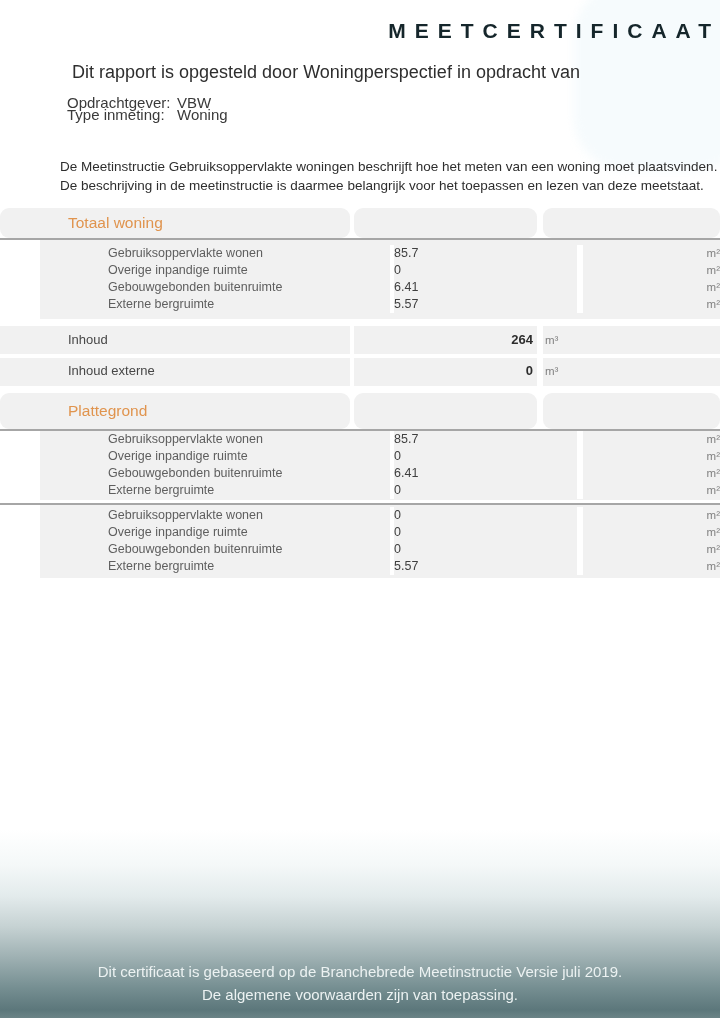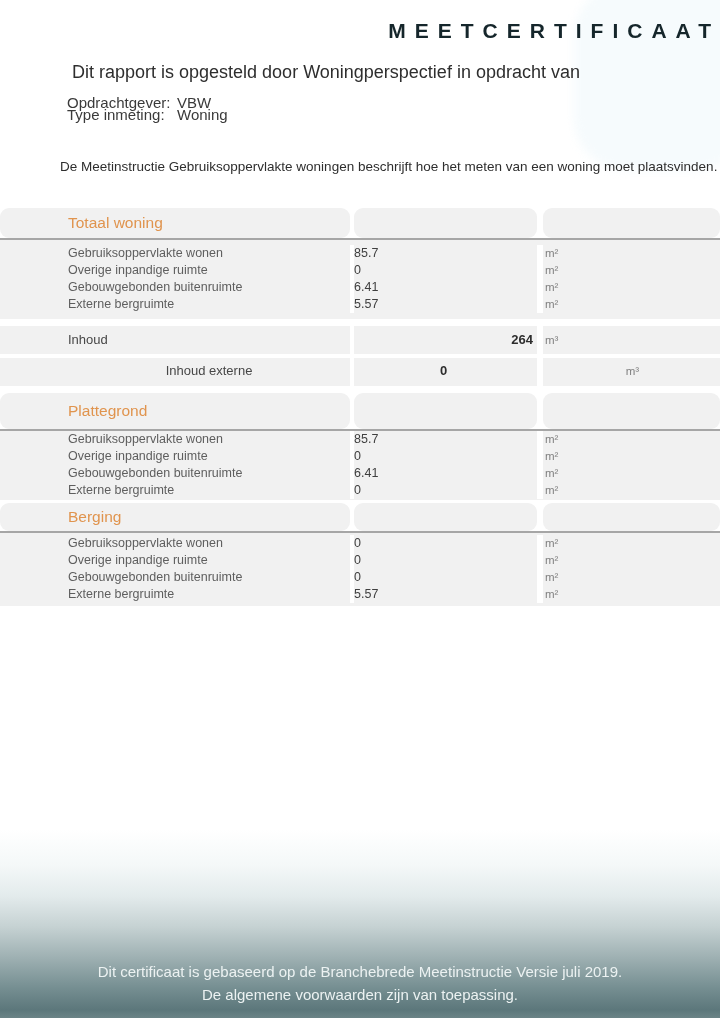--- a/index.html
+++ b/index.html
@@ -33,30 +33,30 @@
   .header-band .cell{height:100%;border-radius:9px;}
   .header-band{height:30px;}
   .header-band.tall{height:36px;}
   .header-band.short{height:28px;}
   .section-title{
     display:flex;align-items:center;height:100%;
     padding-left:68px;font-size:15.5px;color:#e0944e;
   }
   .rows-band .trow{height:17px;line-height:17px;}
   .rows-band .cell{height:17px;}
-  .rows-band{font-size:12.5px;}
+  .rows-band{font-size:12.5px;margin-left:40px;}
   .rows-pad{background:#f1f1f1;}
   .row-label{padding-left:68px;color:#5e5e5e;}
   .row-value{text-align:left;padding-right:4px;color:#3f3f3f;}
-  .row-unit{padding-left:2px;font-size:11.5px;color:#808080;}
+  .row-unit{padding-left:2px;font-size:11.5px;color:#808080;text-align:right;}
 
   .total-band{height:28px;margin-top:7px;}
   .total-band .trow,.total-band .cell{height:28px;line-height:28px;}
   .total-band.second{height:26px;margin-top:4px;}
-  .total-band.second .trow,.total-band.second .cell{height:28px;line-height:26px;text-align:center;}
+  .total-band.second .trow,.total-band.second .cell{height:28px;line-height:26px;}
   .total-band{font-size:13px;}
   .total-label{padding-left:68px;color:#474747;}
   .total-value{text-align:right;padding-right:4px;font-weight:700;color:#2d2d2d;}
   .total-unit{padding-left:2px;font-size:11.5px;color:#808080;}
 
   .sec-gap-a{height:9px;} .sec-gap-b{height:3px;}
 
   .footer{
     position:absolute;left:0;right:0;bottom:12px;text-align:center;
     font-size:15px;line-height:23px;color:#ecf2f2;
@@ -77,20 +77,21 @@
     <span>Opdrachtgever:</span>
     <span class="kv-value">VBW</span>
   </div>
   <div class="kv kv-2">
     <span>Type inmeting:</span>
     <span class="kv-value">Woning</span>
   </div>
 
   <div class="desc">
     <div>De Meetinstructie Gebruiksoppervlakte woningen beschrijft hoe het meten van een woning moet plaatsvinden.</div>
+    <div>De beschrijving in de meetinstructie is daarmee belangrijk voor het toepassen en lezen van deze meetstaat.</div>
   </div>
 
   <div class="tables">
 
     <div>
       <div class="header-band trow">
         <div class="cell">
             <div class="section-title">Totaal woning</div>
           </div>
         <div class="gap"></div>
@@ -212,29 +213,20 @@
             <div class="cell" style="height:1px"></div>
             <div class="gap"></div>
             <div class="cell" style="height:1px"></div>
           </div>
       </div>
     </div>
 
     <div class="sec-gap-b"></div>
 
     <div>
-      <div class="header-band short trow">
-        <div class="cell">
-            <div class="section-title">Berging</div>
-          </div>
-        <div class="gap"></div>
-          <div class="cell"></div>
-          <div class="gap"></div>
-          <div class="cell"></div>
-      </div>
       <div class="rule"></div>
       <div class="rows-band">
         <div class="trow rows-pad" style="height:2px">
             <div class="cell" style="height:2px"></div>
             <div class="gap"></div>
             <div class="cell" style="height:2px"></div>
             <div class="gap"></div>
             <div class="cell" style="height:2px"></div>
           </div>
         <div class="trow">

